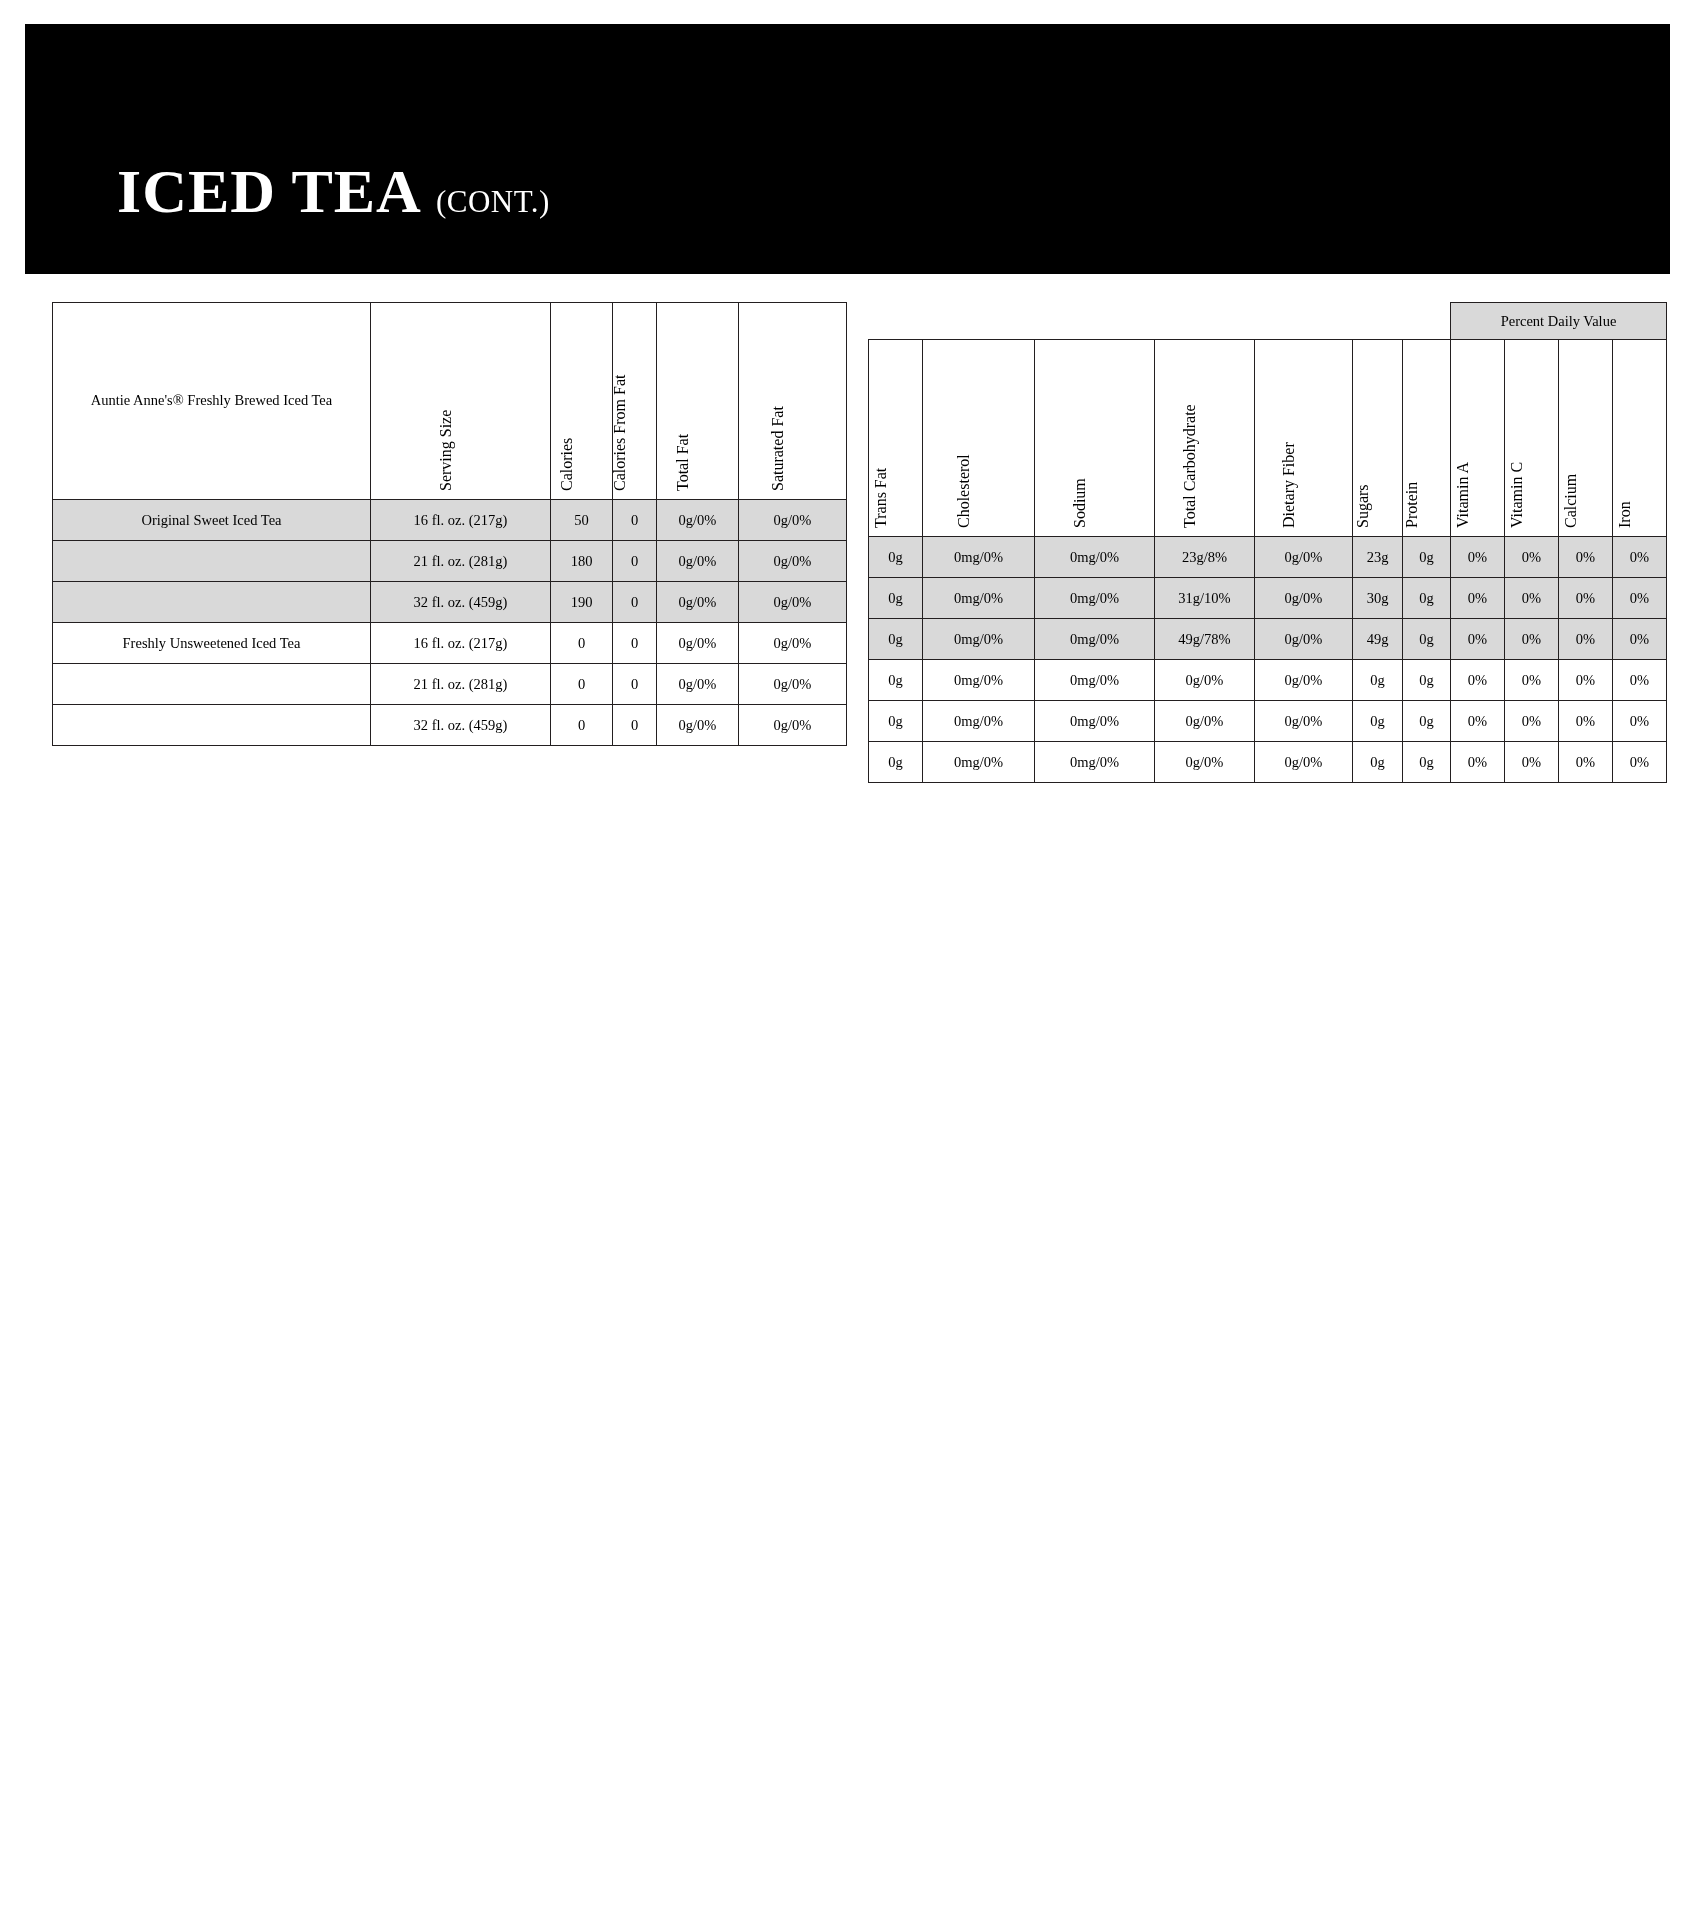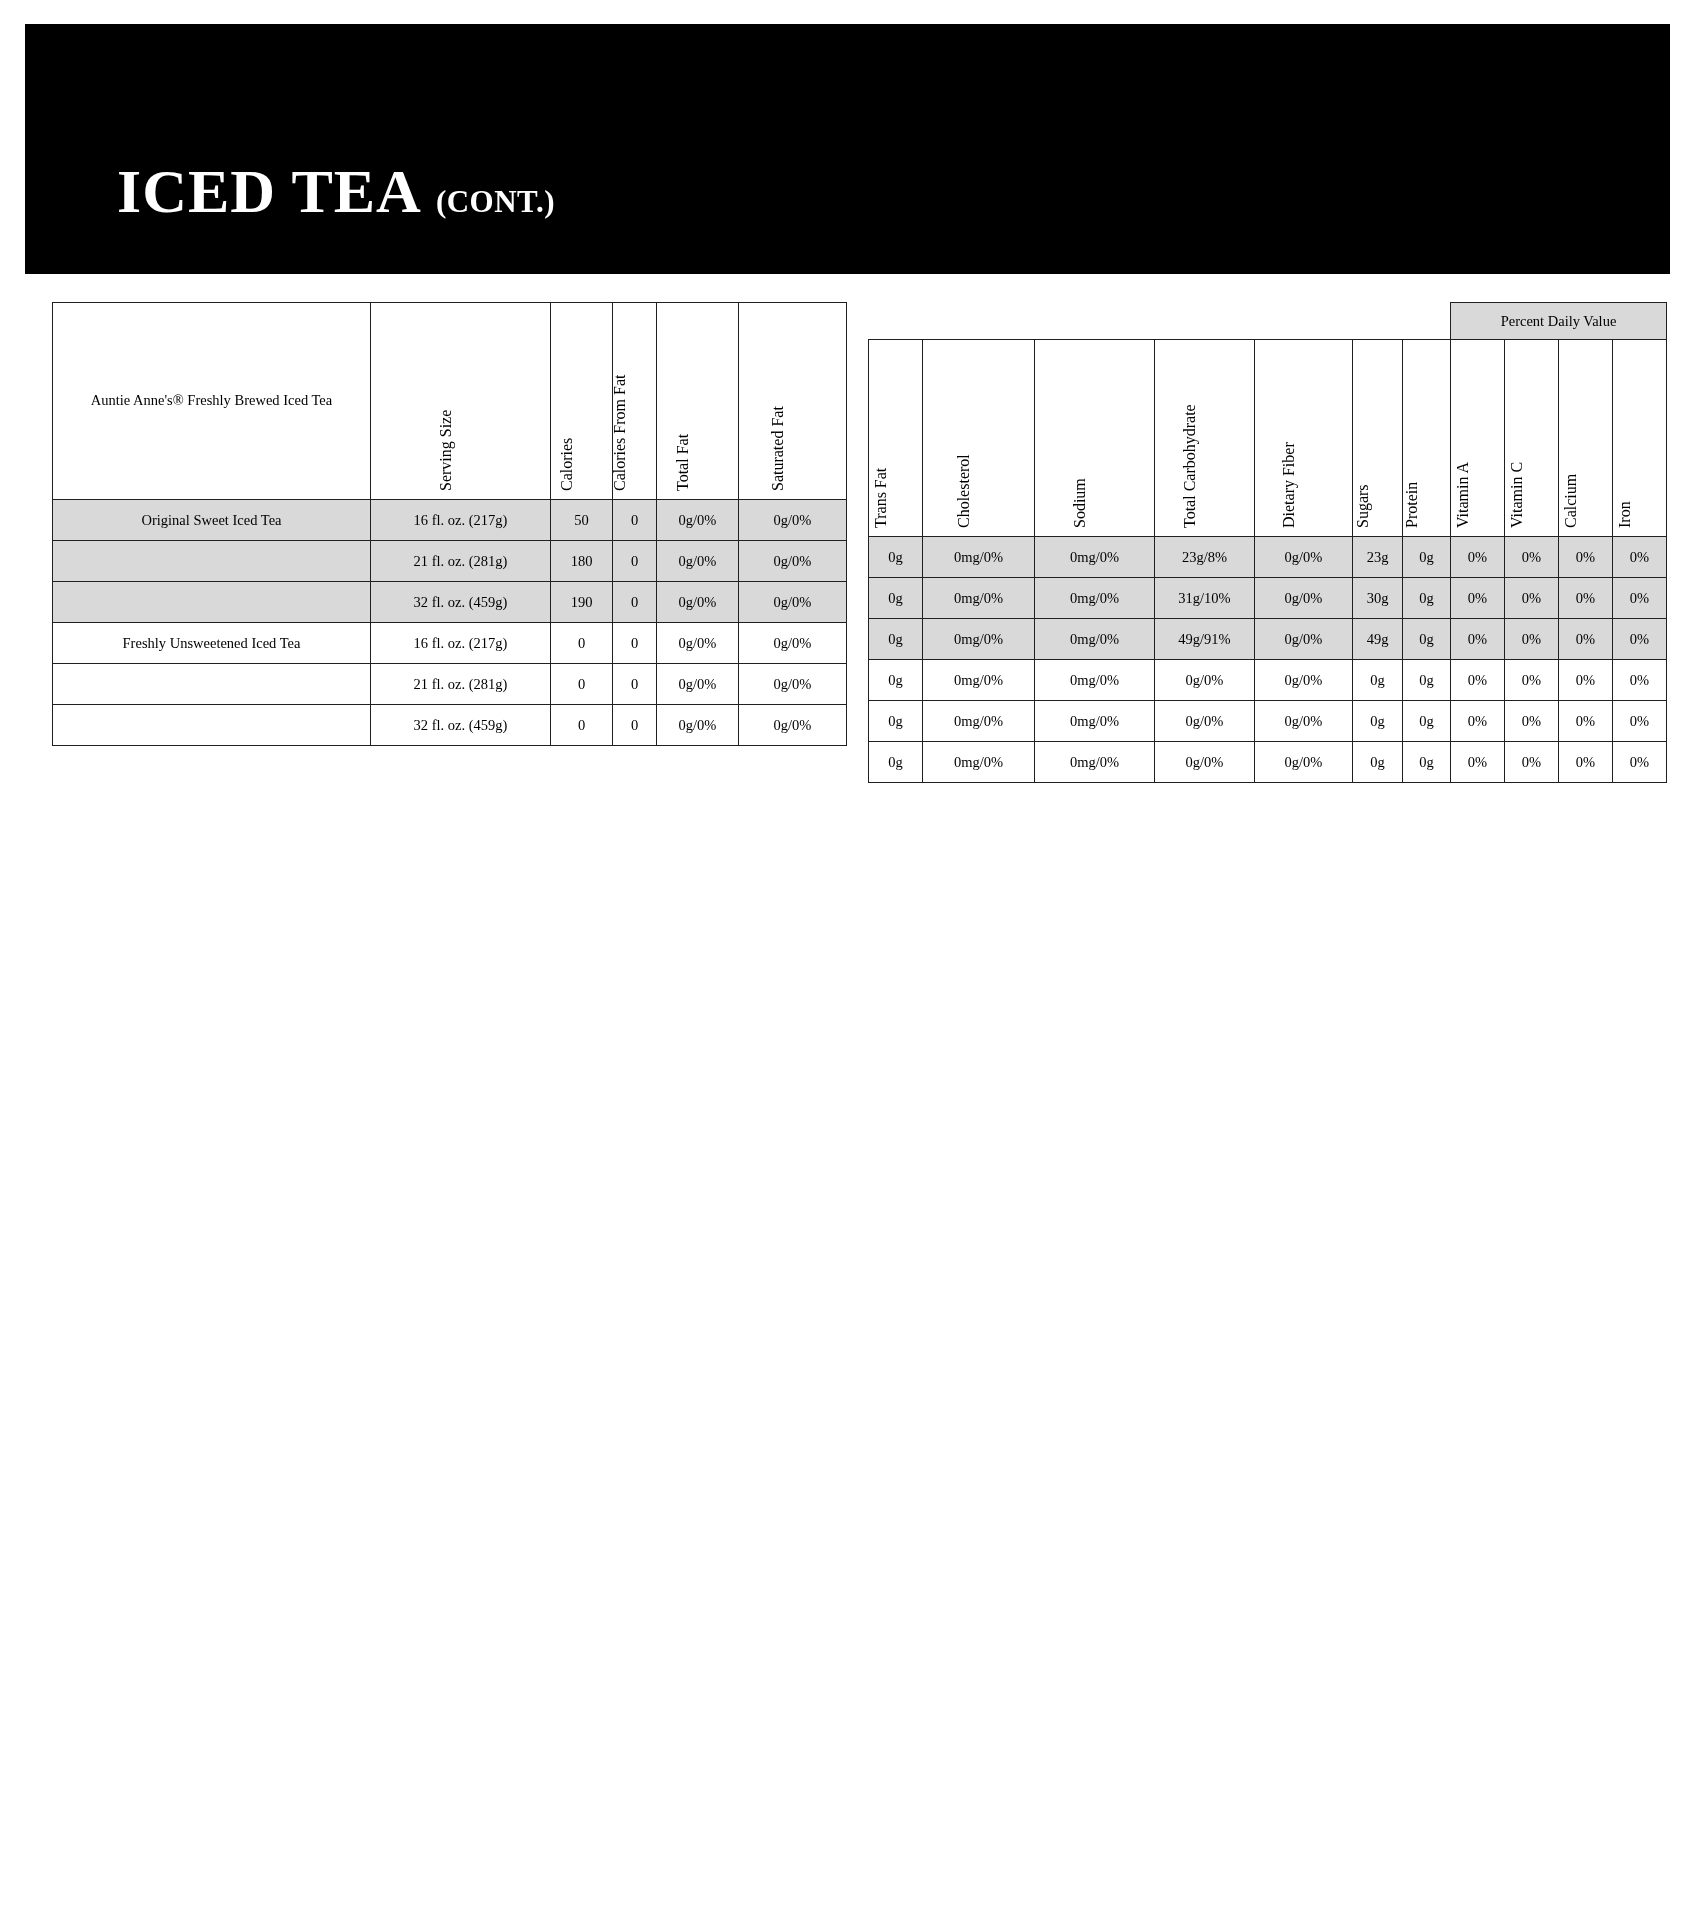--- a/index.html
+++ b/index.html
@@ -35,21 +35,21 @@
   }
   .header-title {
     font-size: 62px;
     font-weight: bold;
     letter-spacing: 1px;
     line-height: 1;
     margin-left: 12px;
   }
   .header-sub {
     font-size: 31px;
-    font-weight: bold;
+    font-weight: normal;
     letter-spacing: 0.5px;
     margin-left: 14px;
     line-height: 1;
   }
 
   
   .table-wrap {
     position: absolute;
     top: 302px;
   }
@@ -309,21 +309,21 @@
         <td class="datacell">0g</td>
         <td class="datacell">0%</td>
         <td class="datacell">0%</td>
         <td class="datacell">0%</td>
         <td class="datacell">0%</td>
       </tr>
       <tr class="row-shaded">
         <td class="datacell">0g</td>
         <td class="datacell">0mg/0%</td>
         <td class="datacell">0mg/0%</td>
-        <td class="datacell">49g/91%</td>
+        <td class="datacell">49g/78%</td>
         <td class="datacell">0g/0%</td>
         <td class="datacell">49g</td>
         <td class="datacell">0g</td>
         <td class="datacell">0%</td>
         <td class="datacell">0%</td>
         <td class="datacell">0%</td>
         <td class="datacell">0%</td>
       </tr>
       <tr>
         <td class="datacell">0g</td>

